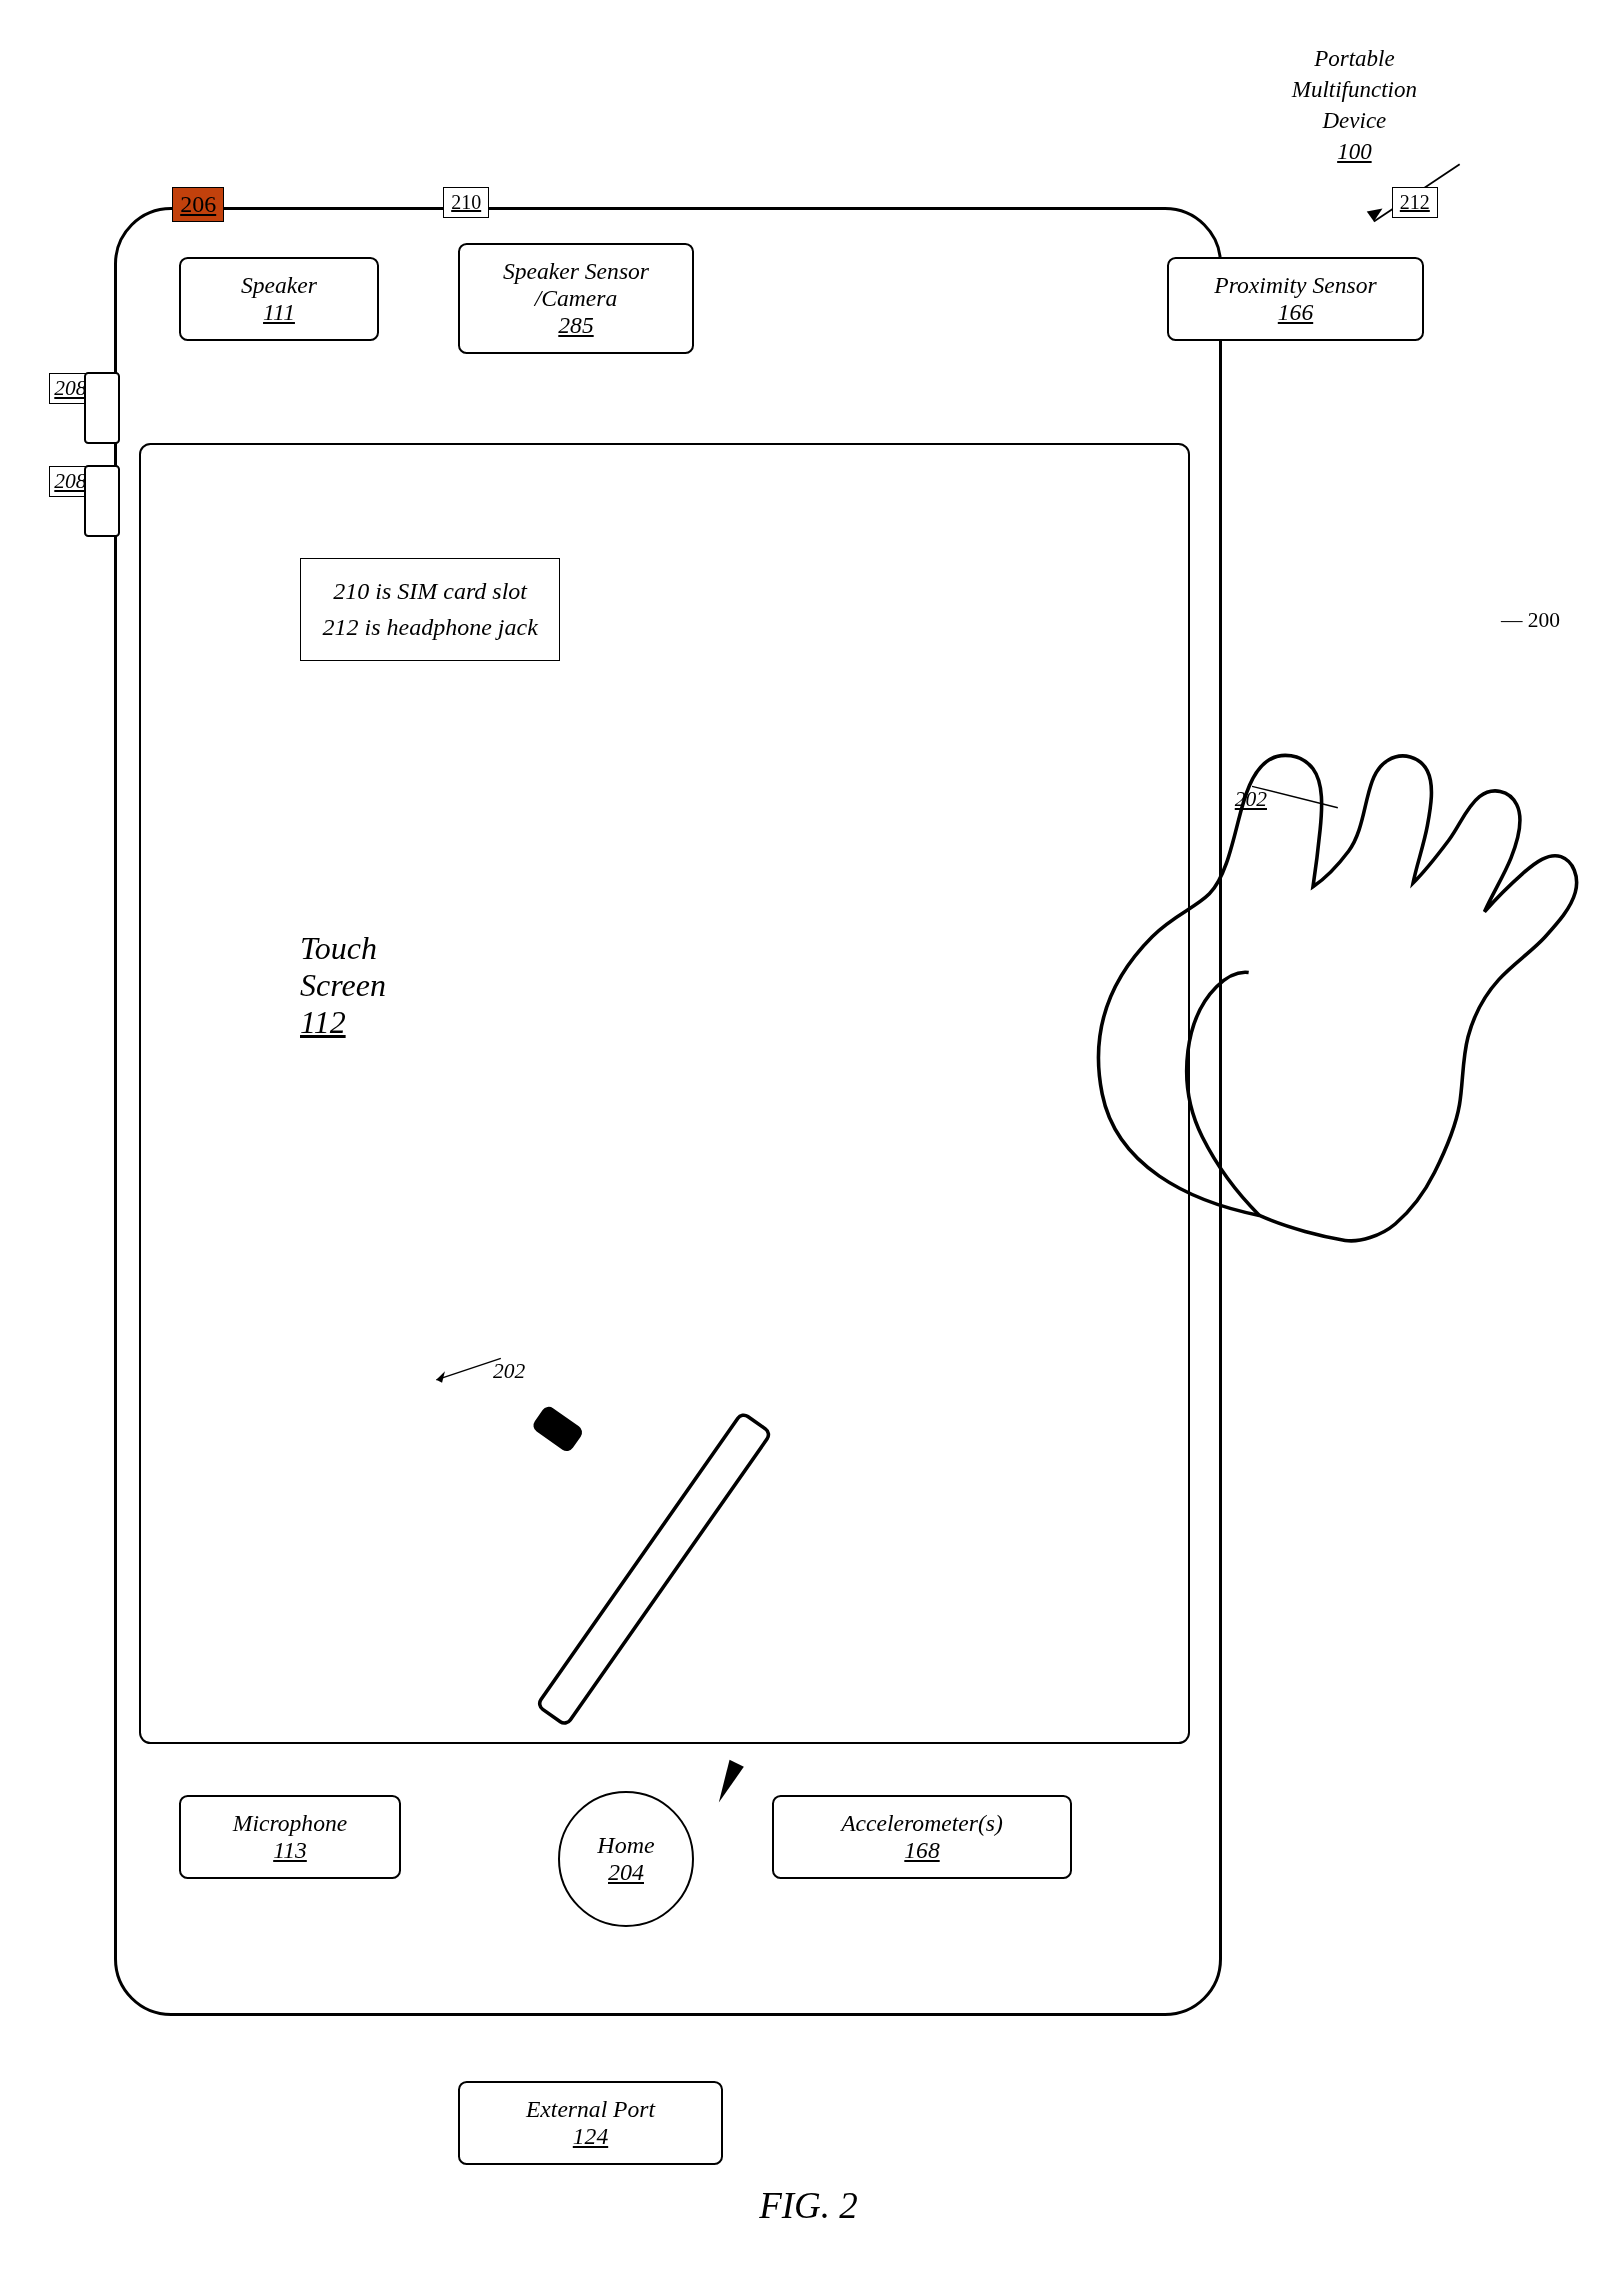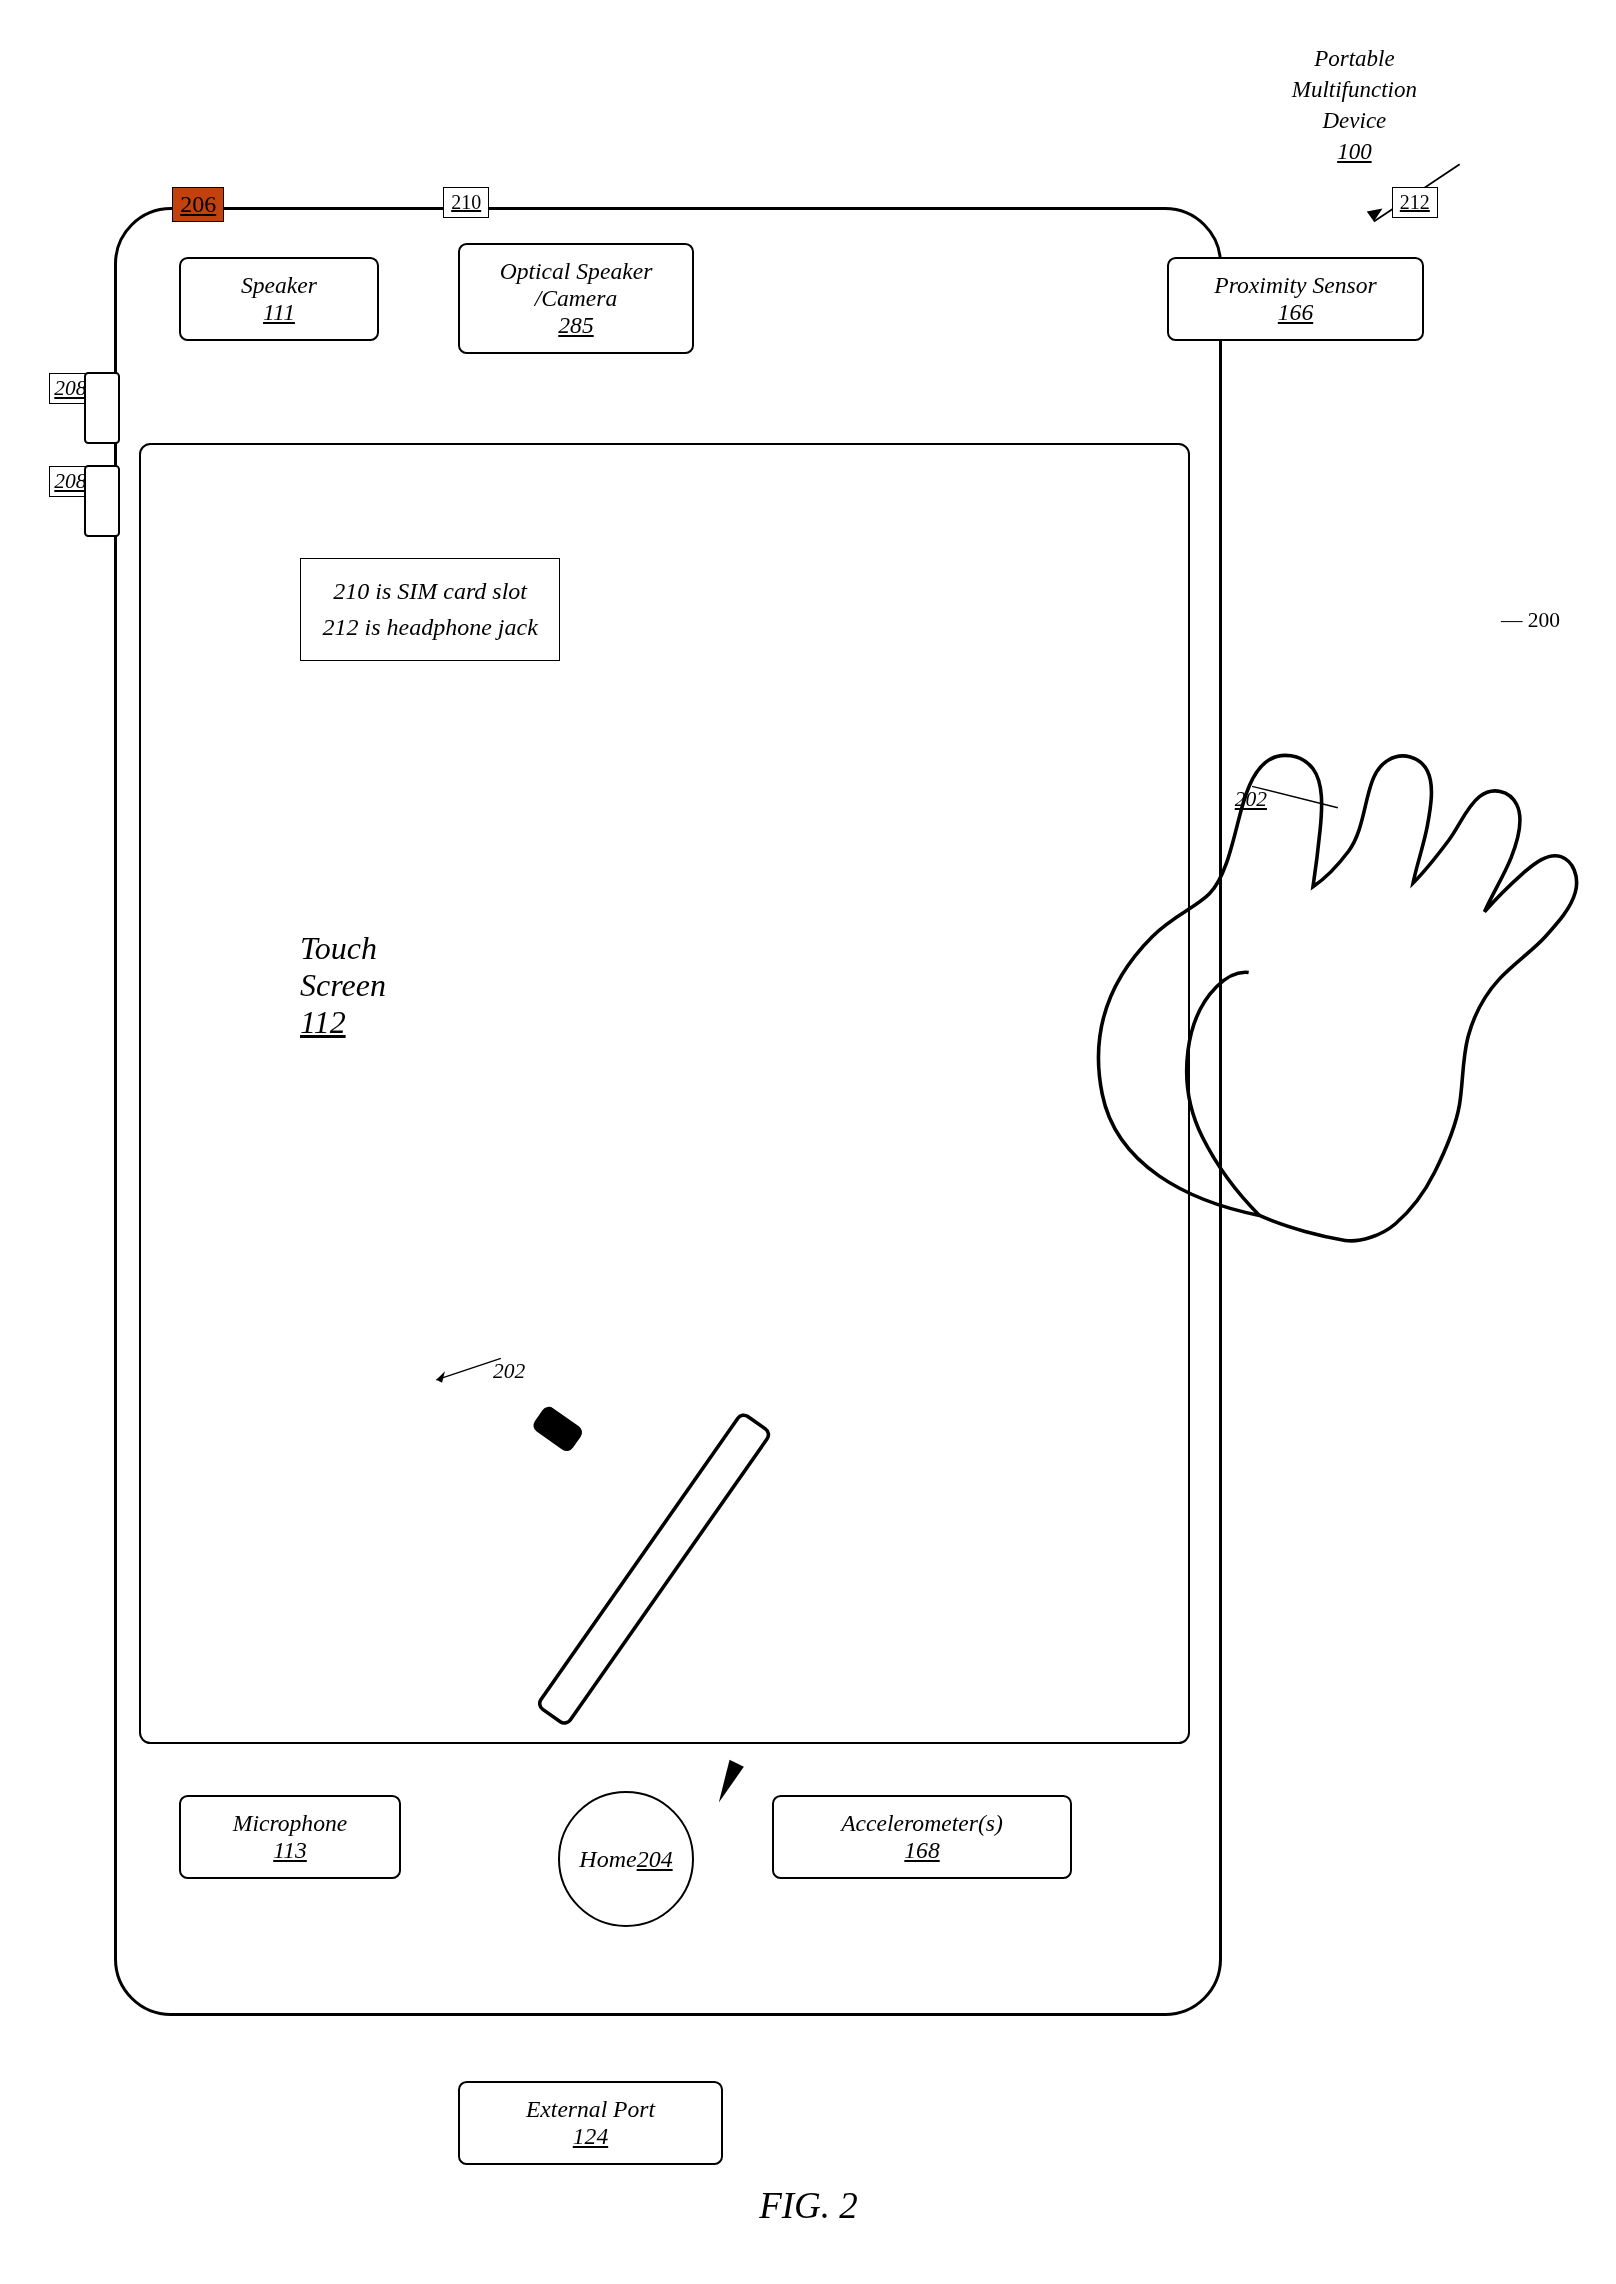--- a/index.html
+++ b/index.html
@@ -203,21 +203,21 @@
     
     .home-btn {
       position: absolute;
       top: 1791px;
       left: 558px;
       width: 136px;
       height: 136px;
       border: 2.9px solid #000;
       border-radius: 50%;
       display: flex;
-      flex-direction: row;
+      flex-direction: column;
       align-items: center;
       justify-content: center;
       font-style: italic;
       font-size: 24px;
       background: #fff;
     }
     .home-btn .ref-num {
       text-decoration: underline;
     }
 
@@ -318,21 +318,21 @@
 
   <div class="vol-btn-top"></div>
   <div class="vol-btn-bottom"></div>
 
   <div class="comp-box speaker-box">
     <span style="font-style:italic;">Speaker</span><br>
     <span class="ref-num">111</span>
   </div>
 
   <div class="comp-box optical-box">
-    <span style="font-style:italic;">Optical Speaker</span><br>
+    <span style="font-style:italic;">Speaker Sensor</span><br>
     <span style="font-style:italic;">/Camera</span><br>
     <span class="ref-num">285</span>
   </div>
 
   <div class="comp-box proximity-box">
     <span style="font-style:italic;">Proximity Sensor</span><br>
     <span class="ref-num">166</span>
   </div>
 
   <div class="touch-screen"></div>

